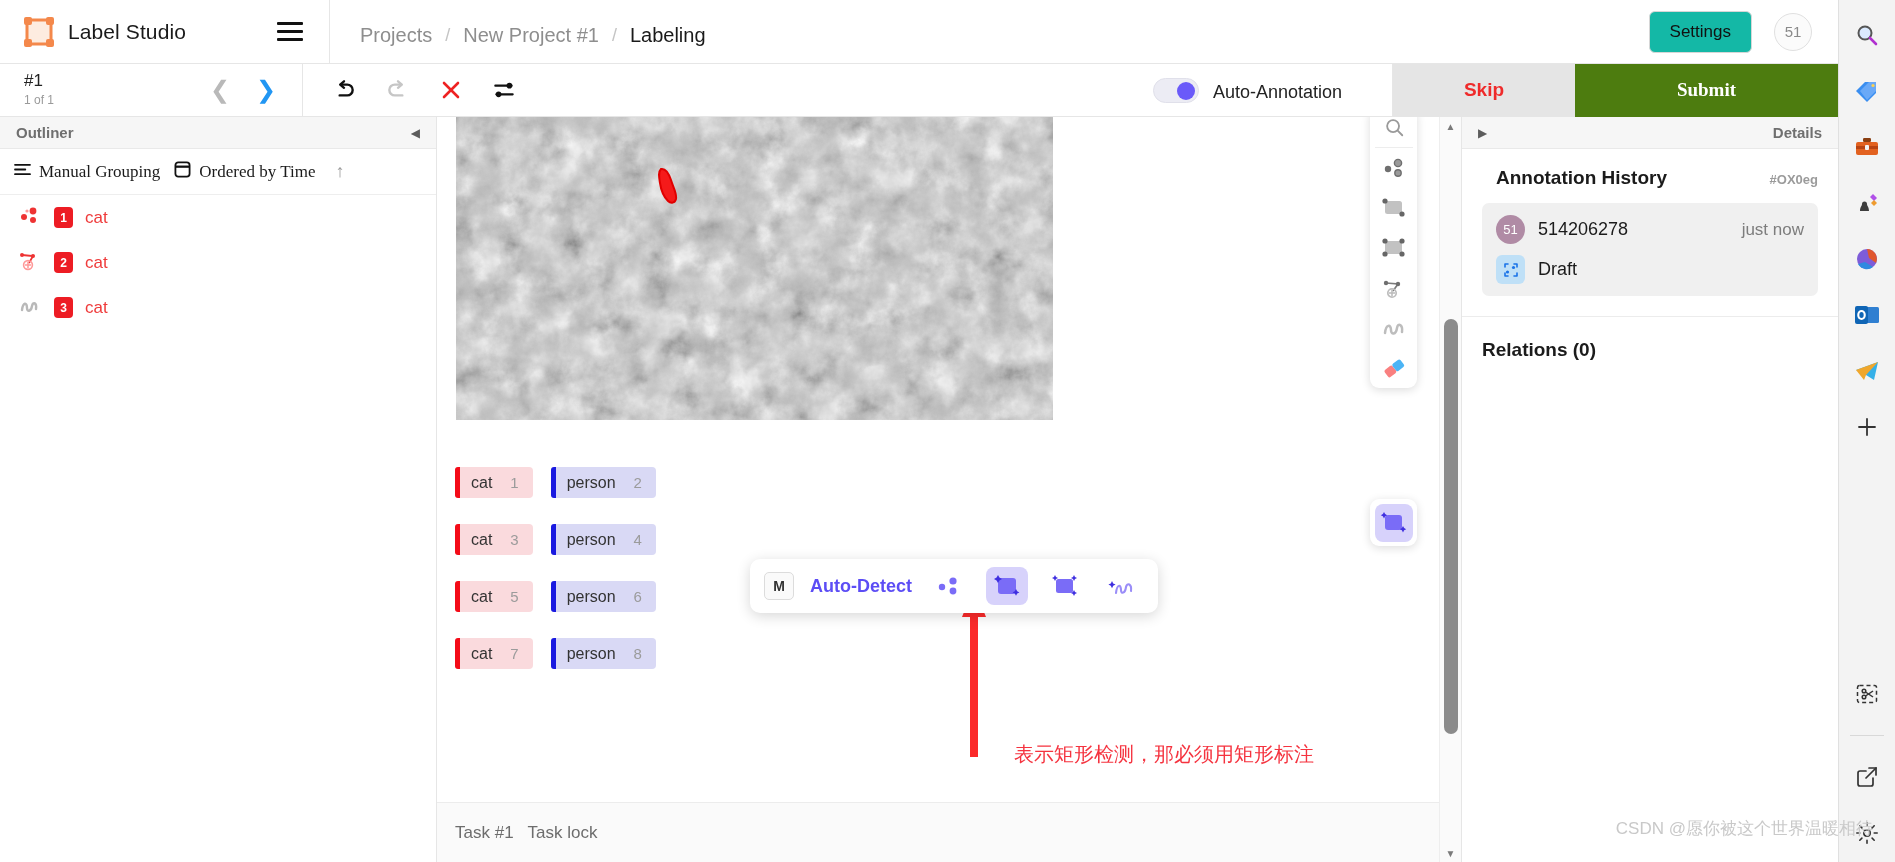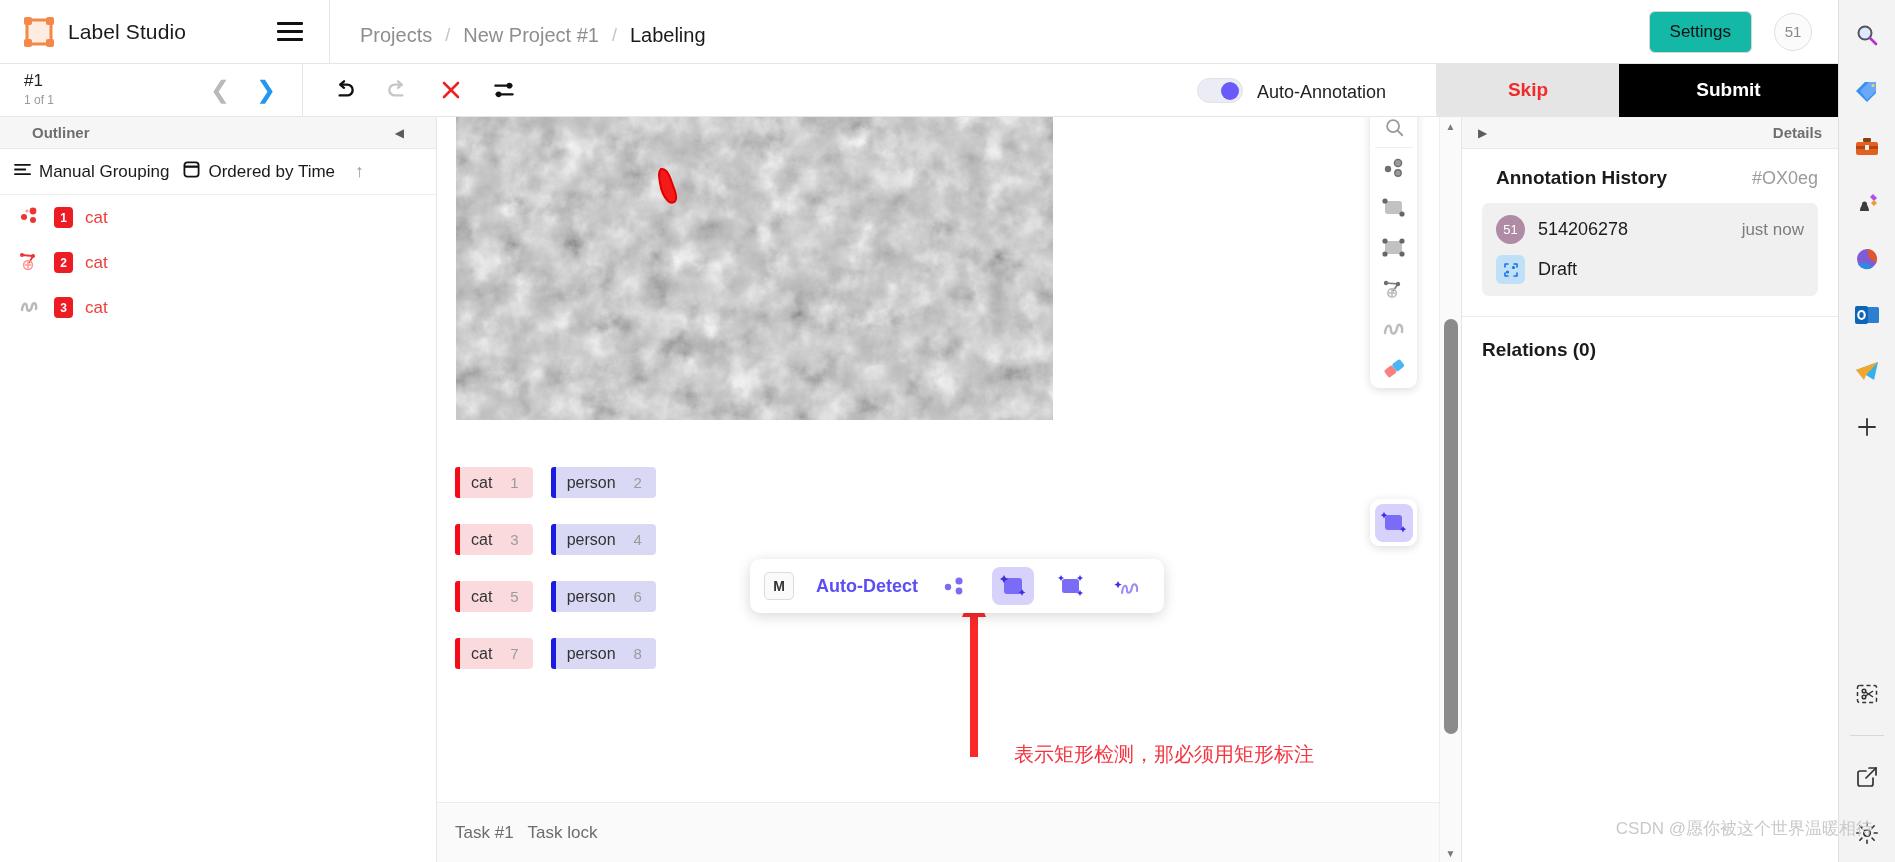--- a/index.html
+++ b/index.html
@@ -67,38 +67,38 @@
     position:absolute; right:3px; top:3px; width:18px; height:18px;
     border-radius:50%; background:#6a5af9;
   }
   .autoann .lbl { font-size:18px; color:#232323; }
   .skip-btn {
     margin-left: 50px; height:53px; width:183px; border:0; background:#e5e5e5;
     border-left:1px solid #e6e6e6;
     color:#ef2b2b; font-size:19px; font-weight:700; cursor:pointer;
   }
   .submit-btn {
-    height:53px; width:219px; border:0; background:#000000;
-    color:#fff; font-size:19px; font-weight:700; cursor:pointer;
+    height:53px; width:263px; border:0; background:#4d7c0f;
+    color:#fff; font-size:19px; font-weight:700; cursor:pointer;font-family:Liberation Serif, serif;
   }
 
   
   .outliner {
     position:absolute; top:117px; left:0; width:437px; bottom:0;
     background:#fff; border-right:1px solid #e6e6e6;
   }
   .outliner-head {
     height:32px; background:#f6f6f6; border-bottom:1px solid #e9e9e9;
-    display:flex; align-items:center; padding:0 32px;
+    display:flex; align-items:center; padding:0 16px;
   }
   .outliner-head .ttl { font-size:15px; font-weight:700; color:#6f6f6f; }
   .outliner-head .collapse { margin-left:auto; color:#5c5c5c; font-size:12px; cursor:pointer;}
   .outliner-sub {
     height:46px; display:flex; align-items:center; gap:14px; padding:0 14px;
-    border-bottom:1px solid #eee; font-size:17px; color:#1b1b1b;
+    border-bottom:1px solid #eee; font-size:17px; color:#1b1b1b;font-family:Liberation Serif, serif;
   }
   .outliner-sub .grp { display:flex; align-items:center; gap:8px; cursor:pointer;}
   .outliner-sub .sortarrow { margin-left:6px; color:#9a9a9a; font-size:18px; cursor:pointer;}
   .ol-item { height:45px; display:flex; align-items:center; gap:12px; padding:0 18px; cursor:pointer;}
   .ol-item .num {
     background:#ed1c24; color:#fff; font-size:12px; font-weight:700;
     min-width:19px; height:21px; border-radius:4px;
     display:flex; align-items:center; justify-content:center; padding:0 4px;
   }
   .ol-item .nm { font-size:17px; color:#ef3b3b; }
@@ -135,21 +135,21 @@
   .autodetect {
     position:absolute; left:313px; top:442px; height:54px;
     background:#fff; border-radius:10px; box-shadow:0 3px 14px rgba(0,0,0,.16);
     display:flex; align-items:center; padding:0 14px; gap:16px; z-index:5;
   }
   .mkey {
     border:1px solid #dcdcdc; border-radius:5px; background:#fafafa;
     width:30px; height:28px; font-size:14px; font-weight:700; color:#333;
     display:flex; align-items:center; justify-content:center;
   }
-  .ad-label { color:#5c4df5; font-size:18px; font-weight:700; margin-left:6px;}
+  .ad-label { color:#5c4df5; font-size:18px; font-weight:700; }
   .ad-tool { width:42px; height:38px; border-radius:8px; display:flex; align-items:center; justify-content:center; cursor:pointer;}
   .ad-tool.sel { background:#d7d2fb; }
 
   
   .rail {
     position:absolute; right:22px; top:-10px; width:47px;
     background:#fff; border-radius:9px; box-shadow:0 2px 10px rgba(0,0,0,.14);
     display:flex; flex-direction:column; align-items:center; z-index:4;
   }
   .rail .t { width:47px; height:40px; display:flex; align-items:center; justify-content:center; cursor:pointer;}
@@ -185,21 +185,21 @@
   }
   .details-head {
     height:32px; background:#f6f6f6; border-bottom:1px solid #e9e9e9;
     display:flex; align-items:center; padding:0 16px;
   }
   .details-head .exp { color:#5c5c5c; font-size:12px; cursor:pointer;}
   .details-head .ttl { margin-left:auto; font-size:15px; font-weight:700; color:#6f6f6f;}
   .hist-sec { padding: 18px 20px 0 20px; border-bottom:1px solid #ececec; padding-bottom:20px;}
   .hist-top { display:flex; align-items:baseline;margin-left:14px; }
   .hist-top .h { font-size:19px; font-weight:700; color:#1b1b1b; }
-  .hist-top .id { margin-left:auto; font-size:18px; color:#9b9b9b; }
+  .hist-top .id { margin-left:auto; font-size:13px; color:#9b9b9b;font-weight:bold; }
   .hist-card { margin-top:14px; background:#f0f0f0; border-radius:7px; padding:12px 14px; }
   .hist-row1 { display:flex; align-items:center; gap:13px; }
   .hist-ava {
     width:29px; height:29px; border-radius:50%; background:#b08ba5; color:#fff;
     font-size:13px; display:flex; align-items:center; justify-content:center;
   }
   .hist-name { font-size:18px; color:#1b1b1b; }
   .hist-when { margin-left:auto; font-size:17px; color:#7d7d7d; }
   .hist-row2 { display:flex; align-items:center; gap:13px; margin-top:11px;}
   .hist-ic { width:29px; height:29px; border-radius:6px; background:#bfe0f7; display:flex; align-items:center; justify-content:center;}

